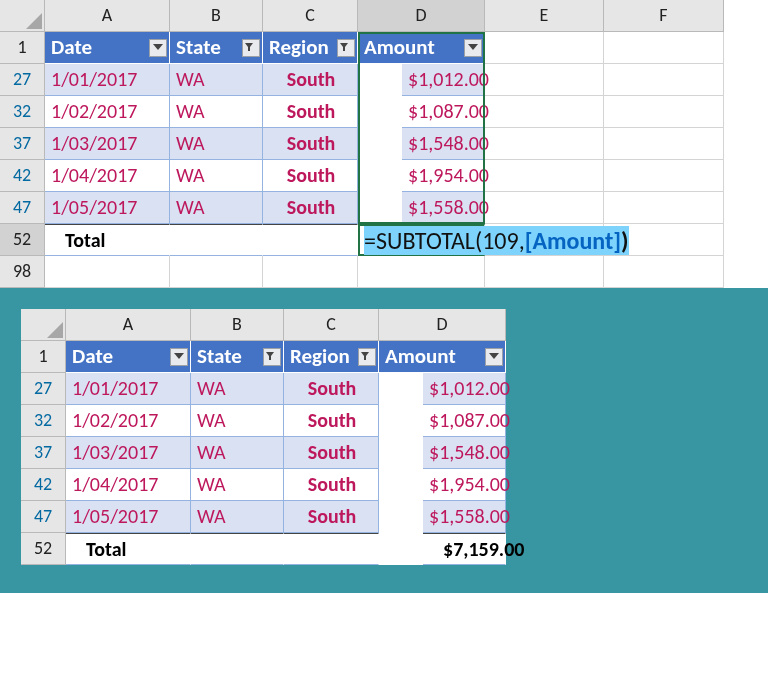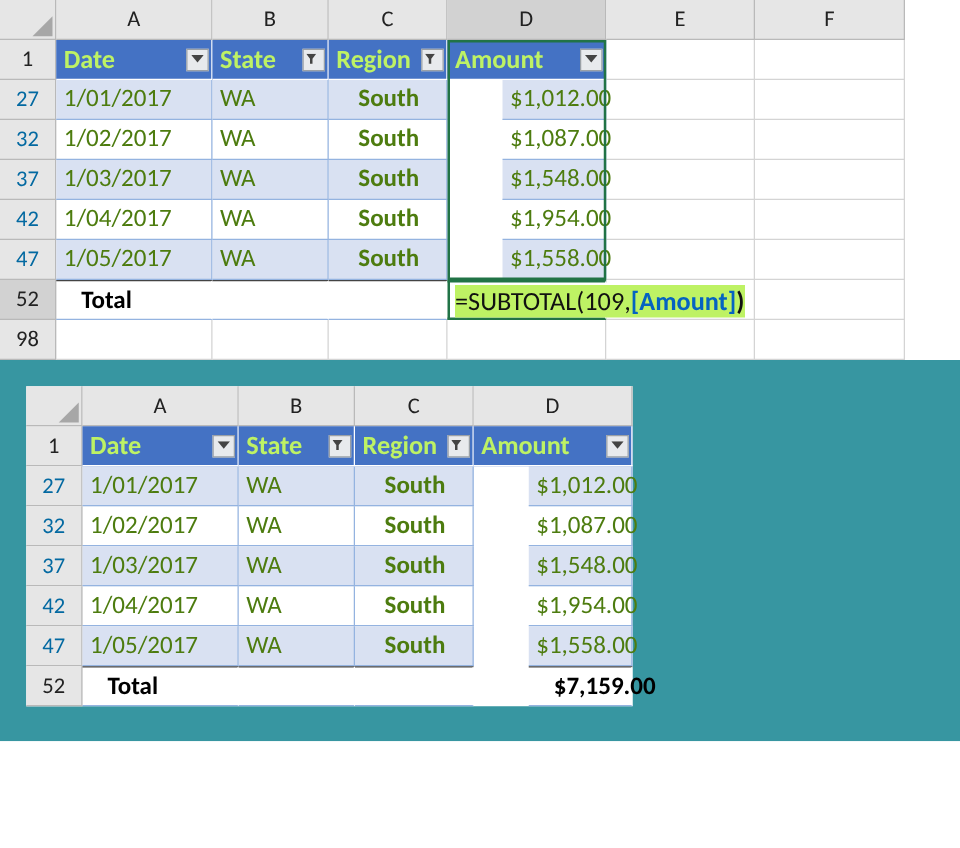--- a/index.html
+++ b/index.html
@@ -60,21 +60,21 @@
     content: "";
     position: absolute;
     right: 2px; bottom: 2px;
     width: 0; height: 0;
     border-style: solid;
     border-width: 0 0 16px 16px;
     border-color: transparent transparent #a7a7a7 transparent;
   }
   .thead {
     background: #4472c4;
-    color: #bef264;
+    color: #ffffff;
     font-weight: 700;
     position: relative;
     border-right: 1px solid #fff;
     border-bottom: 1px solid #fff;
     padding-left: 6px;
     font-size: 21px;
   }
   .filter-btn {
     position: absolute;
     right: 2px;
@@ -86,43 +86,43 @@
     display: flex;
     align-items: center;
     justify-content: center;
   }
   .filter-btn svg { display:block; }
   .tcell {
     border-right: 1px solid #94b3e0;
     border-bottom: 1px solid #94b3e0;
     padding-left: 6px;
     font-size: 20px;
-    color: #4d7c0f;
+    color: #be185d;
   }
   .band { background: #d9e1f2; }
   .num { text-align: right; padding-right: 6px; margin-left: 44px; }
   .ctr { text-align: center; font-weight: bold; }
   .totalrow {
     font-weight: 700;
     border-top: 1px solid #444;
     border-bottom: 1px solid #94b3e0;
     padding-left: 20px;
     font-size: 20px;
   }
   .plain {
     border-right: 1px solid #d4d4d4;
     border-bottom: 1px solid #d4d4d4;
   }
   .colhdr.sel, .rowhdr.sel { background: #d2d2d2; }
   .formula-overflow {
     color: #111;
-    font-size: 21px;
+    font-size: 24px;
     position: relative;
     z-index: 2;
-    background: #bef264;
+    background: #7dd3fc;
     display: inline;
   }
   .fn-name { font-weight: 400; }
   .fn-ref { color: #0563c1; }
   .d52-cell {
     border-top: 2px solid #217346;
     border-left: 2px solid #217346;
     border-bottom: 2px solid #217346;
     padding-left:4px;
     overflow: visible;

